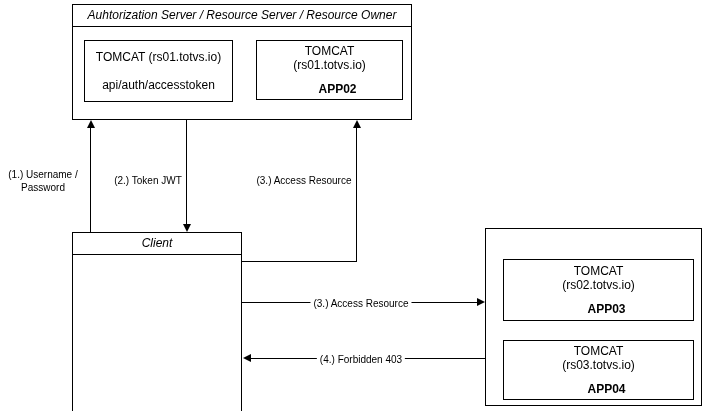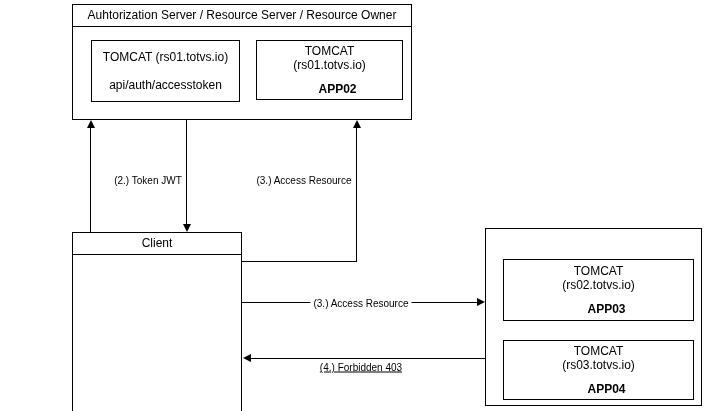--- a/index.html
+++ b/index.html
@@ -5,21 +5,21 @@
   * { margin:0; padding:0; box-sizing:border-box; }
   html,body { background:#ffffff; }
   body {
     width:709px; height:411px; position:relative; overflow:hidden;
     font-family:"Liberation Sans", sans-serif; color:#000;
   }
   .canvas { position:absolute; left:0; top:0; width:709px; height:411px; background:#fff; }
   .box { position:absolute; border:1px solid #000; background:#fff; }
   .title-band {
     width:100%; border-bottom:1px solid #000; text-align:center;
-    font-size:12px; line-height:21px; height:22px; white-space:nowrap; overflow:hidden;
+    font-size:12px; line-height:21px; height:22px; white-space:nowrap; overflow:hidden;font-style:italic;
   }
   .inner-box {
     position:absolute; border:1px solid #000; background:#fff;
     display:flex; flex-direction:column; align-items:center; justify-content:center;
     font-size:12px; text-align:center;
   }
   .inner-box .gap { height:14px; }
   .inner-box .gap-sm { height:10px; }
   .app-bold { font-weight:bold;margin-left:16px; }
   .line-txt { line-height:14px; white-space:nowrap; }
@@ -34,21 +34,21 @@
   .lbl-online { background:#fff; padding:0 3px; transform:translate(-50%,-50%); }
 </style>
 </head>
 <body>
 
 <div class="canvas">
 
   <div class="box" style="left:72px; top:4px; width:340px; height:116px;">
     <div class="title-band">Auhtorization Server / Resource Server / Resource Owner</div>
 
-    <div class="inner-box" style="left:11px; top:35px; width:149px; height:62px;margin-left:7px;">
+    <div class="inner-box" style="left:11px; top:35px; width:149px; height:62px;">
       <div class="line-txt">TOMCAT (rs01.totvs.io)</div>
       <div class="gap"></div>
       <div class="line-txt">api/auth/accesstoken</div>
     </div>
 
     <div class="inner-box" style="left:183px; top:35px; width:147px; height:60px;">
       <div class="line-txt">TOMCAT</div>
       <div class="line-txt">(rs01.totvs.io)</div>
       <div class="gap-sm"></div>
       <div class="line-txt app-bold">APP02</div>
@@ -71,31 +71,35 @@
     <div class="inner-box" style="left:17px; top:111px; width:191px; height:60px;">
       <div class="line-txt">TOMCAT</div>
       <div class="line-txt">(rs03.totvs.io)</div>
       <div class="gap-sm"></div>
       <div class="line-txt app-bold">APP04</div>
     </div>
   </div>
 
   <div class="vline" style="left:90px; top:127px; height:105px;"></div>
   <div class="ah ah-up" style="left:87px; top:120px;"></div>
+  <div class="lbl" style="left:3px; top:168px; width:80px;">
+    <div>(1.) Username /</div>
+    <div>Password</div>
+  </div>
 
   <div class="vline" style="left:186px; top:120px; height:105px;"></div>
   <div class="ah ah-down" style="left:183px; top:224px;"></div>
   <div class="lbl" style="left:106px; top:174px; width:84px;">(2.) Token JWT</div>
 
   <div class="hline" style="left:242px; top:261px; width:115px;"></div>
   <div class="vline" style="left:356px; top:127px; height:135px;"></div>
   <div class="ah ah-up" style="left:353px; top:120px;"></div>
   <div class="lbl" style="left:250px; top:174px; width:108px;">(3.) Access Resource</div>
 
   <div class="hline" style="left:242px; top:302px; width:236px;"></div>
   <div class="ah ah-right" style="left:477px; top:298px;"></div>
   <div class="lbl lbl-online" style="left:361px; top:303px;">(3.) Access Resource</div>
 
   <div class="hline" style="left:250px; top:358px; width:235px;"></div>
   <div class="ah ah-left" style="left:243px; top:354px;"></div>
-  <div class="lbl lbl-online" style="left:361px; top:367px;text-decoration:underline;">(4.) Forbidden 403</div>
+  <div class="lbl lbl-online" style="left:361px; top:359px;">(4.) Forbidden 403</div>
 
 </div>
 
 </body></html>

